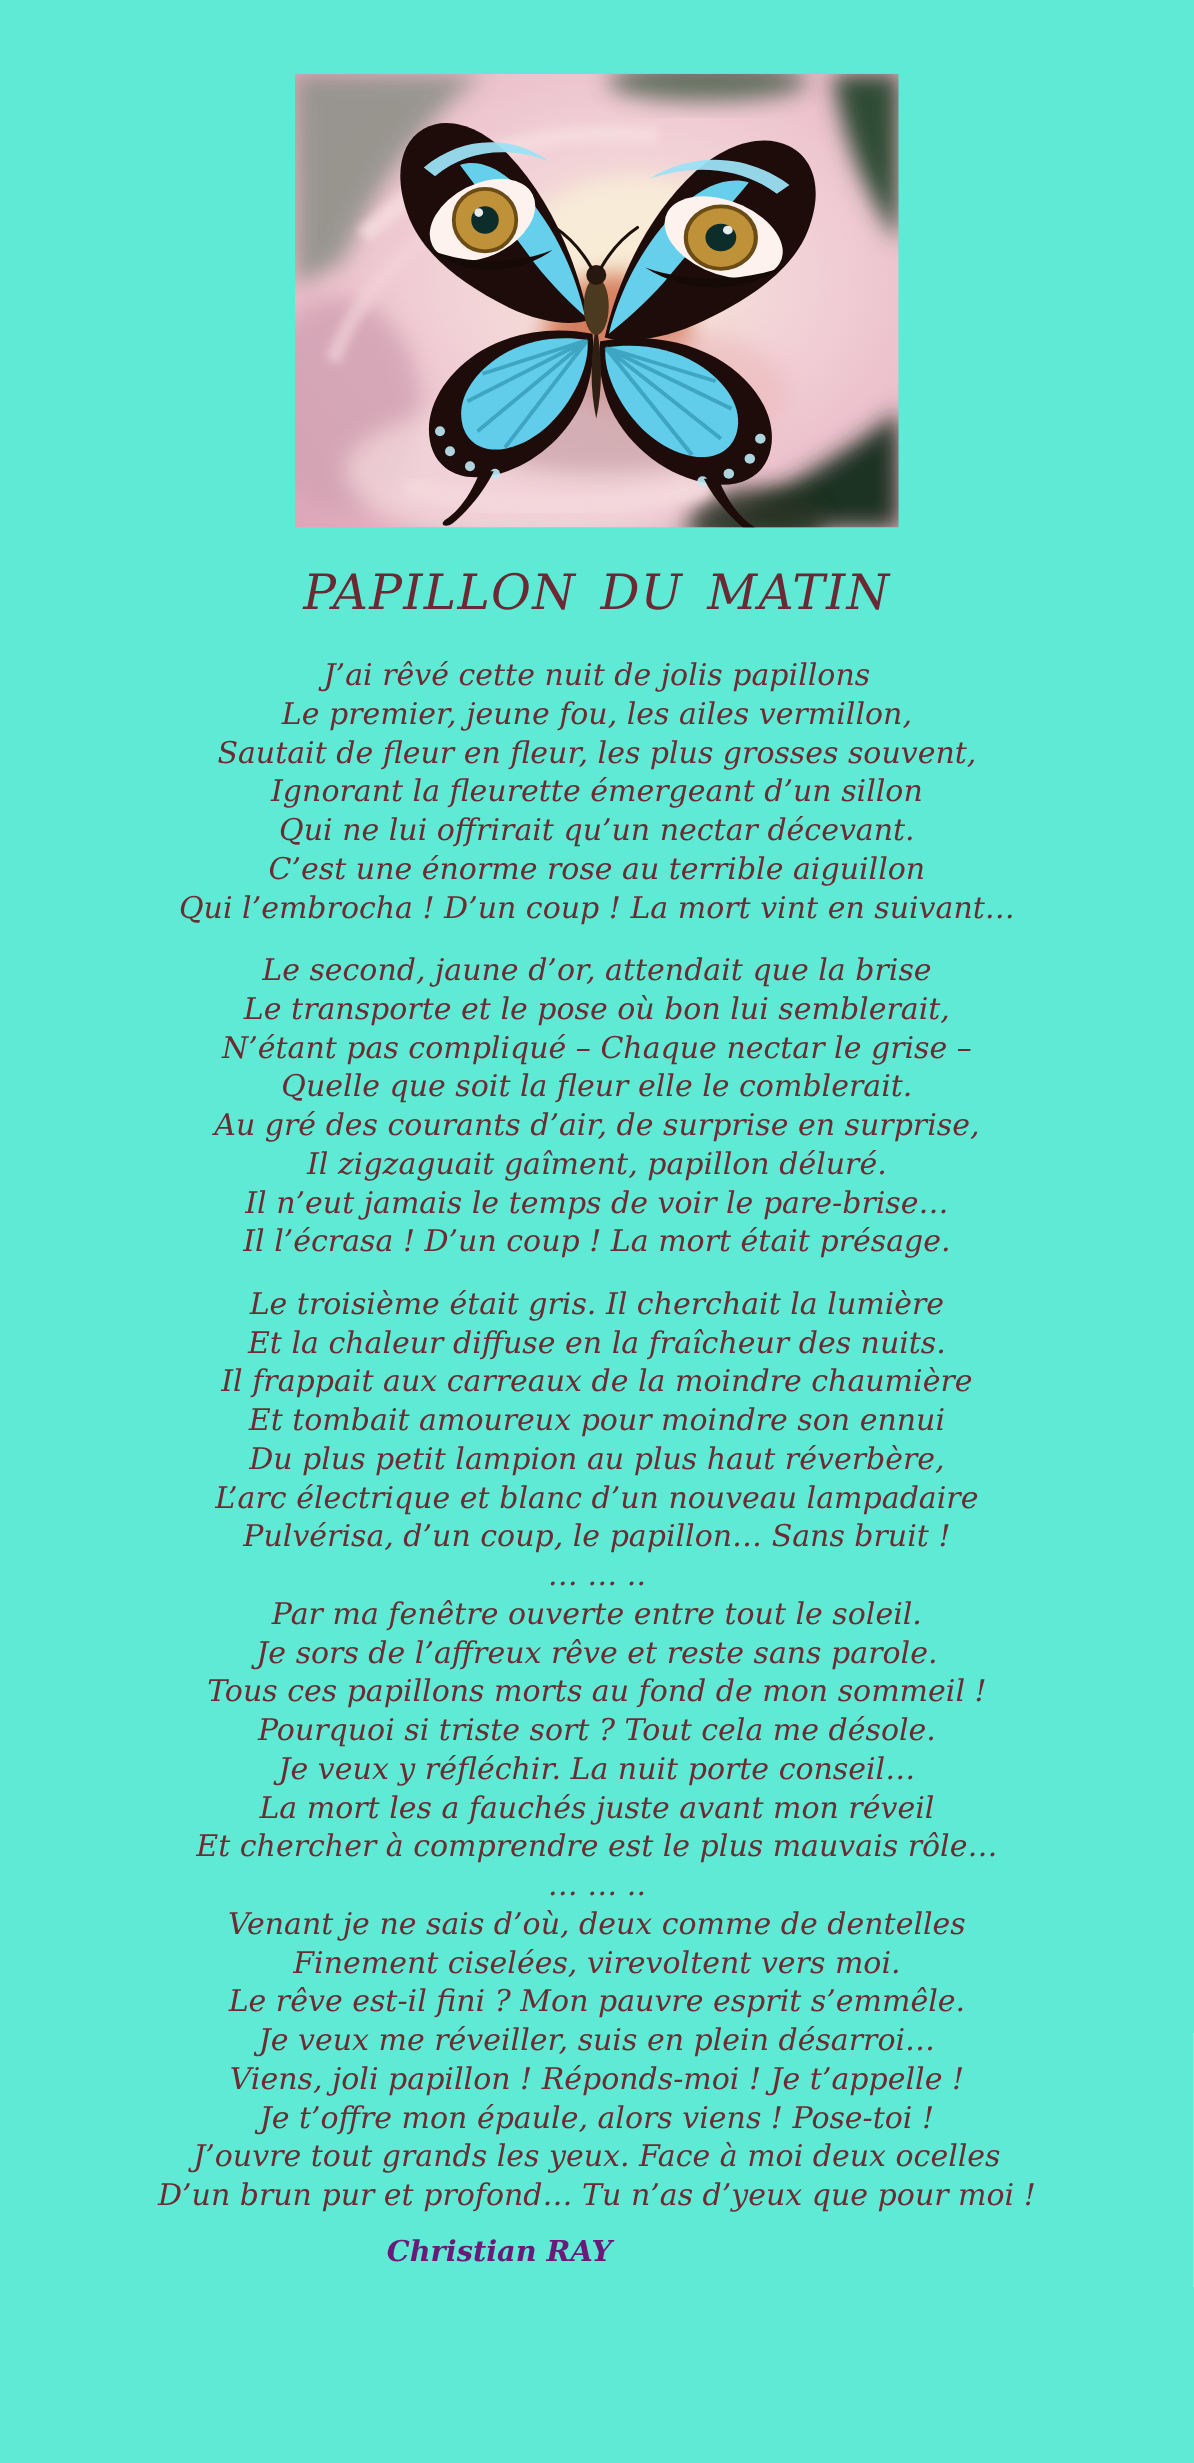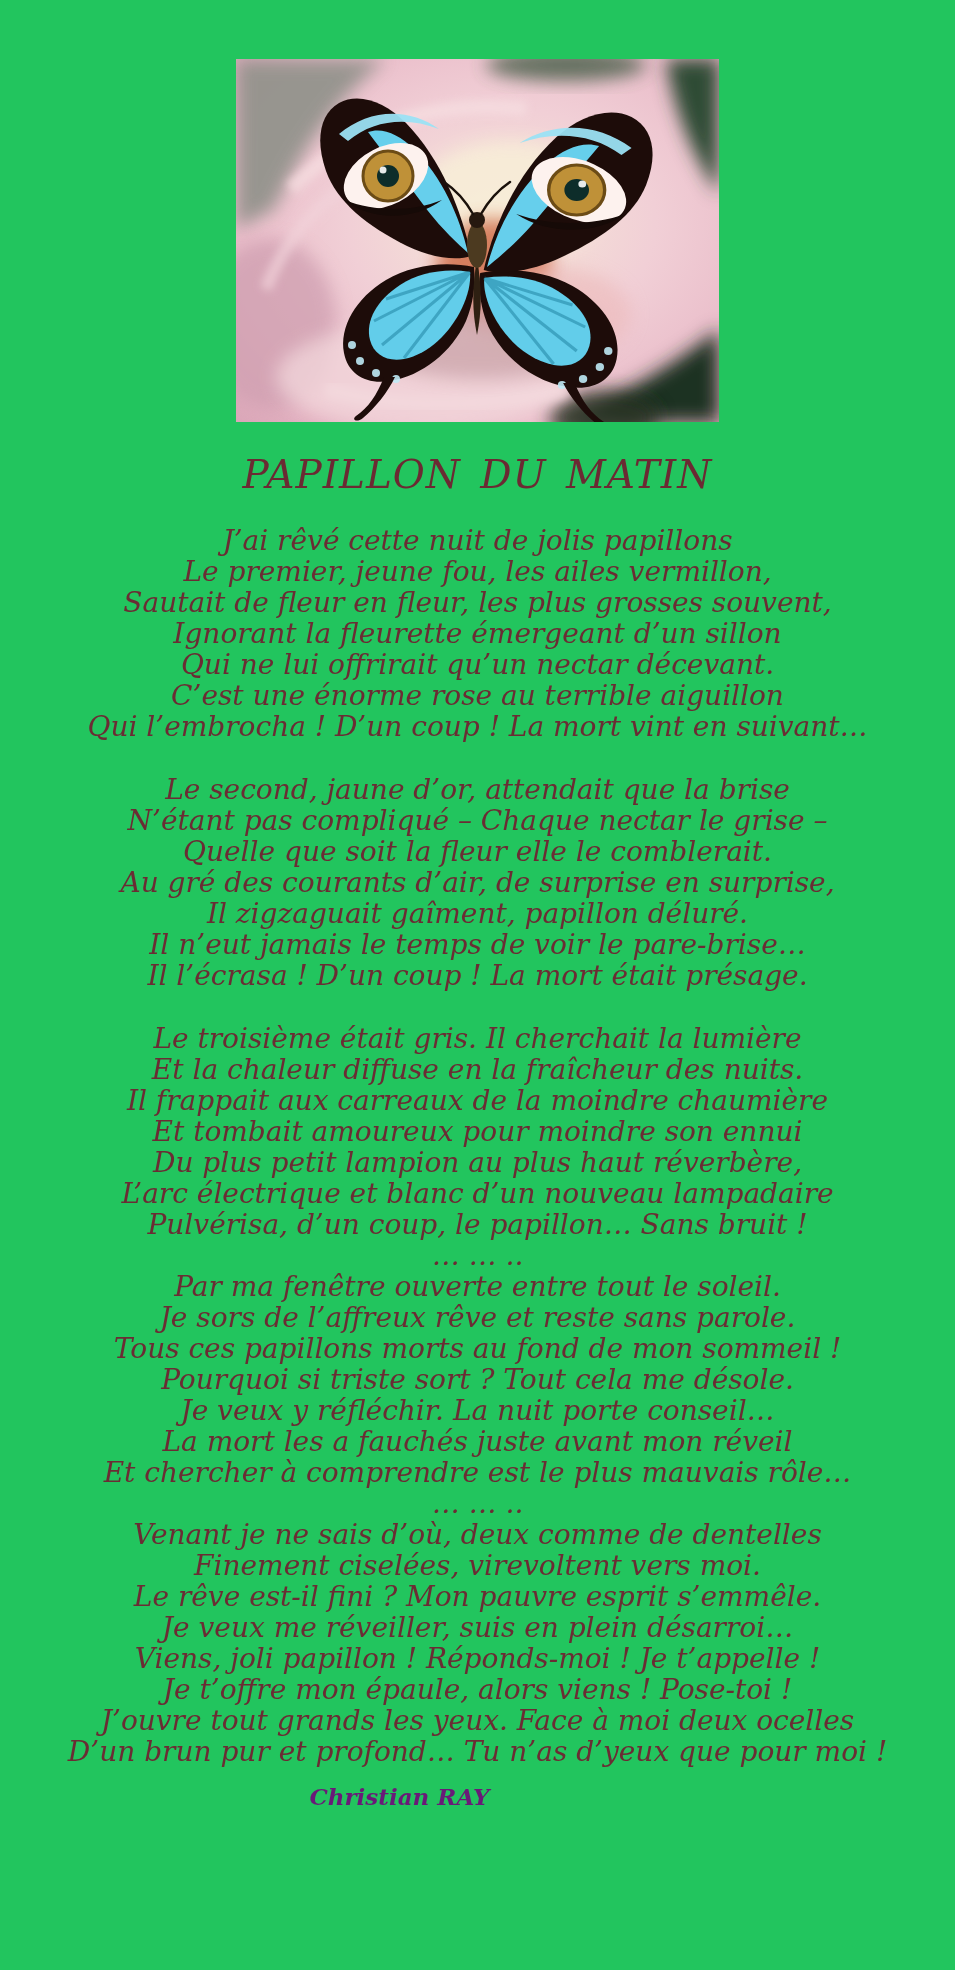--- a/index.html
+++ b/index.html
@@ -2,21 +2,21 @@
 <html><head>
 <meta charset="utf-8">
 <style>
   html, body { margin: 0; padding: 0; }
   body { background: #cdf4f8; }
   .page {
     position: relative;
     width: 955px;
     height: 1970px;
     margin: 0 auto;
-    background: #22c55e;
+    background: #5eead4;
     overflow: hidden;
     font-family: "DejaVu Serif", serif;
   }
   .photo {
     width: 483px;
     height: 363px;
     margin: 59px auto 0;
     padding: 0;
     overflow: hidden;
   }
@@ -28,25 +28,25 @@
     font-style: italic;
     font-weight: normal;
     letter-spacing: 1px;
     word-spacing: 6px;
     color: #6b2a33;
   }
   .poem {
     margin-top: 28px;
     text-align: center;
     font-style: italic;
-    font-size: 28px;
+    font-size: 24px;
     line-height: 31px;
     color: #6b2c34;
   }
-  .stanza + .stanza { margin-top: 32px; }
+  .stanza + .stanza { margin-top: 19px; }
   .line { white-space: nowrap; }
   .signature {
     margin-top: 16px;
     text-align: center;
     font-style: italic;
     font-weight: bold;
     font-size: 23px;
     color: #6a1a78;
     transform: translateX(-78px);
   }
@@ -163,20 +163,21 @@
         <div class="line">J’ai rêvé cette nuit de jolis papillons</div>
         <div class="line">Le premier, jeune fou, les ailes vermillon,</div>
         <div class="line">Sautait de fleur en fleur, les plus grosses souvent,</div>
         <div class="line">Ignorant la fleurette émergeant d’un sillon</div>
         <div class="line">Qui ne lui offrirait qu’un nectar décevant.</div>
         <div class="line">C’est une énorme rose au terrible aiguillon</div>
         <div class="line">Qui l’embrocha ! D’un coup ! La mort vint en suivant…</div>
       </div>
       <div class="stanza">
         <div class="line">Le second, jaune d’or, attendait que la brise</div>
+        <div class="line">Le transporte et le pose où bon lui semblerait,</div>
         <div class="line">N’étant pas compliqué – Chaque nectar le grise –</div>
         <div class="line">Quelle que soit la fleur elle le comblerait.</div>
         <div class="line">Au gré des courants d’air, de surprise en surprise,</div>
         <div class="line">Il zigzaguait gaîment, papillon déluré.</div>
         <div class="line">Il n’eut jamais le temps de voir le pare-brise…</div>
         <div class="line">Il l’écrasa ! D’un coup ! La mort était présage.</div>
       </div>
       <div class="stanza">
         <div class="line">Le troisième était gris. Il cherchait la lumière</div>
         <div class="line">Et la chaleur diffuse en la fraîcheur des nuits.</div>

